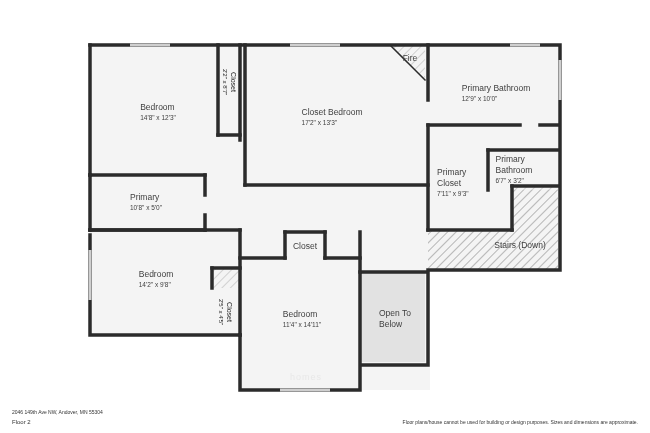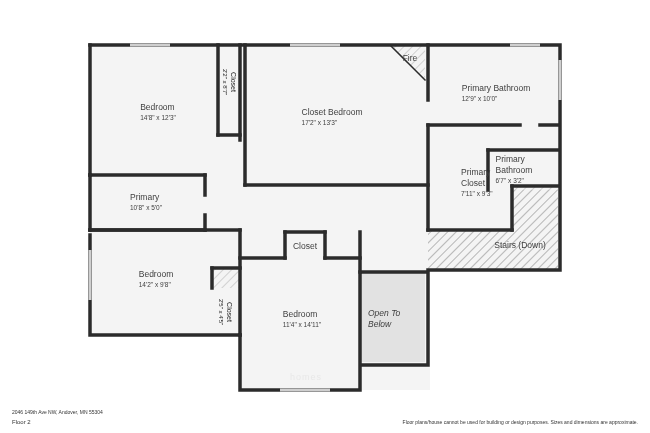--- a/index.html
+++ b/index.html
@@ -109,21 +109,21 @@
   <span class="n">Closet Bedroom</span>
   <span class="d">17'2" x 13'3"</span>
 </div>
 <div class="lbl" style="left:410px;top:58px;">
   <span class="n">Fire</span>
 </div>
 <div class="lbl" style="left:496px;top:93px;">
   <span class="n">Primary Bathroom</span>
   <span class="d">12'9" x 10'0"</span>
 </div>
-<div class="lbl" style="left:486px;top:182px;">
+<div class="lbl" style="left:462px;top:182px;">
   <span class="n" style="white-space:normal;width:50px;">Primary Closet</span>
   <span class="d">7'11" x 9'3"</span>
 </div>
 <div class="lbl" style="left:523px;top:169px;">
   <span class="n" style="white-space:normal;width:55px;">Primary Bathroom</span>
   <span class="d">6'7" x 3'2"</span>
 </div>
 <div class="lbl" style="left:146px;top:202px;">
   <span class="n">Primary</span>
   <span class="d">10'8" x 5'0"</span>
@@ -139,19 +139,19 @@
   <span class="d">14'2" x 9'8"</span>
 </div>
 <div class="vert" style="left:225px;top:312px;">
   <span class="n">Closet</span>
   <span class="d">2'5" x 4'5"</span>
 </div>
 <div class="lbl" style="left:302px;top:319px;">
   <span class="n">Bedroom</span>
   <span class="d">11'4" x 14'11"</span>
 </div>
-<div class="lbl" style="left:393px;top:319px;font-style:italic;">
+<div class="lbl" style="left:404px;top:319px;">
   <span class="n" style="white-space:normal;width:50px;">Open To Below</span>
 </div>
 
 <div class="foot" style="left:12px;top:409px;">2046 149th Ave NW, Andover, MN 55304</div>
 <div class="floor" style="left:12px;top:419px;">Floor 2</div>
 <div class="foot" style="right:12px;top:419px;">Floor plans/house cannot be used for building or design purposes. Sizes and dimensions are approximate.</div>
 
 </body></html>

